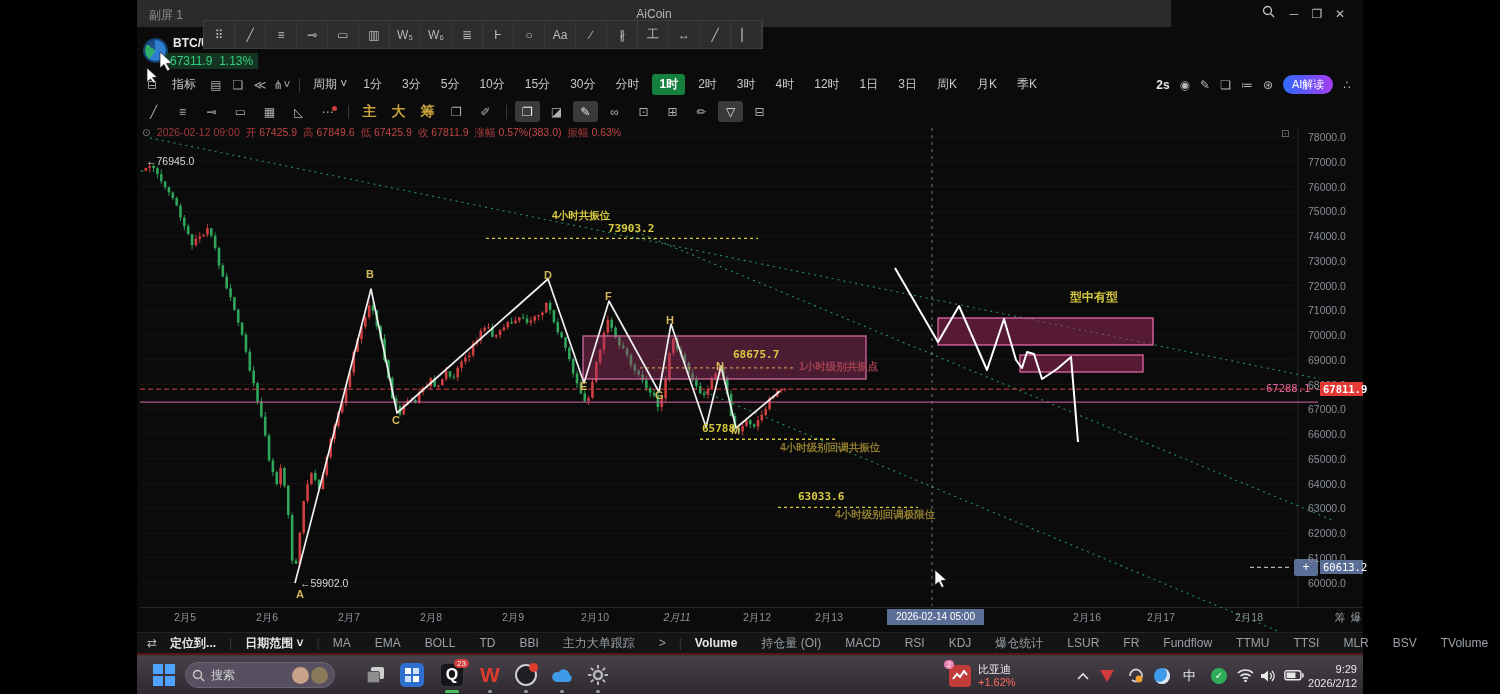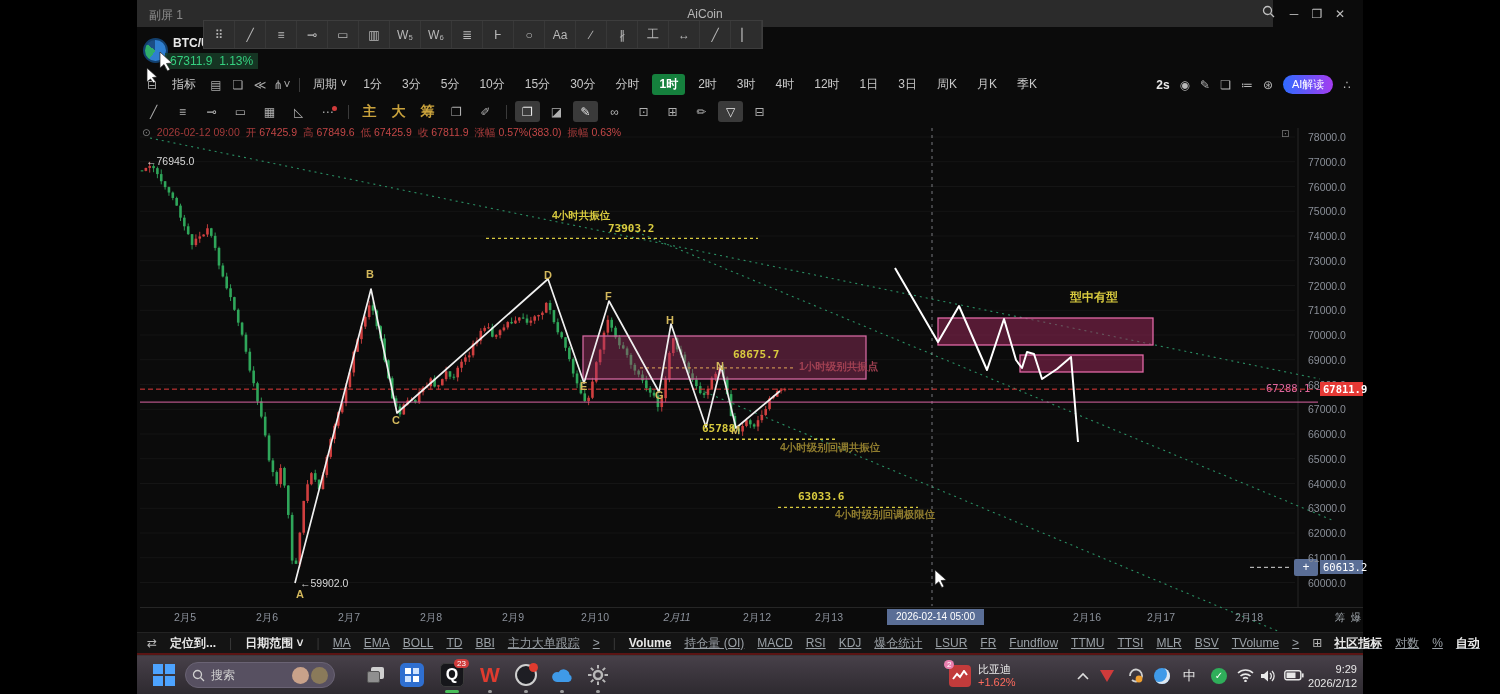--- a/index.html
+++ b/index.html
@@ -3,21 +3,21 @@
 <meta charset="utf-8">
 <style>
   * { margin:0; padding:0; box-sizing:border-box; }
   body { background:#000; font-family:"Liberation Sans","DejaVu Sans",sans-serif; }
   #page { position:relative; width:1500px; height:694px; background:#000; overflow:hidden; }
   #win-bg { position:absolute; left:137px; top:0; width:1226px; height:694px; background:#0b0b0b; }
   .abs { position:absolute; }
   #chart-svg { position:absolute; left:0; top:0; z-index:2; pointer-events:none; }
   .z3 { z-index:3; }
   
-  #titlebar { position:absolute; left:137px; top:0; width:1136px; height:27px; background:#2b2b2b; z-index:6; }
+  #titlebar { position:absolute; left:137px; top:0; width:1034px; height:27px; background:#2b2b2b; z-index:6; }
   #titlebar .lt { position:absolute; left:12px; top:7px; font-size:12px; color:#8d8d8d; }
   #titlebar .ct { position:absolute; left:0; right:0; top:7px; text-align:center; font-size:12px; color:#b6b6b6; }
   .tb-ic { position:absolute; top:5px; width:18px; height:18px; color:#c0c0c0; font-size:12px; text-align:center; line-height:18px; cursor:default; }
   
   #float-tb { position:absolute; left:203px; top:20px; height:29px; display:flex; background:#2d2d2d; border:1px solid #3d3d3d; z-index:7; }
   #float-tb .cell { width:31px; height:27px; color:#b8b8b8; font-size:12px; display:flex; align-items:center; justify-content:center; border-right:1px solid #383838; }
   
   #period-bar { position:absolute; left:141px; top:73px; width:1218px; height:23px; display:flex; align-items:center; gap:2px; z-index:5; color:#c9c9c9; font-size:12px; }
   .pb-item { padding:2px 7px; border-radius:3px; cursor:default; white-space:nowrap; }
   .pb-item.active { background:#15803d; color:#fff; font-weight:bold; }
@@ -43,21 +43,21 @@
   .note { position:absolute; z-index:3; white-space:pre-line; }
   .lvl-val { position:absolute; z-index:3; color:#d9cb3f; font-size:11px; font-weight:bold; font-family:"DejaVu Sans Mono",monospace; }
   .lvl-lab { position:absolute; z-index:3; font-size:10.5px; font-weight:bold; }
   .letter { position:absolute; z-index:3; color:#d3b85c; font-size:11px; font-weight:bold; }
   .yax { position:absolute; left:1308px; color:#8a8f98; font-size:10.5px; z-index:3; }
   .xax { position:absolute; top:611px; color:#8c929c; font-size:10.5px; transform:translateX(-50%); z-index:3; }
   .tag { position:absolute; left:1320px; width:43px; color:#fff; font-size:10.5px; text-align:left; padding:1px 3px; z-index:4; font-family:"DejaVu Sans Mono",monospace; }
   
   #bottom-bar { position:absolute; left:137px; top:632px; width:1226px; height:23px; background:#141414; border-top:1px solid #232323; border-bottom:2px solid #5a1414; display:flex; align-items:center; gap:13px; padding:0 10px; font-size:12px; color:#9aa0a6; z-index:5; white-space:nowrap; }
   #bottom-bar .w { color:#e8e8e8; font-weight:bold; }
-  #bottom-bar .grp { display:flex; gap:13px; align-items:center;text-decoration:underline; }
+  #bottom-bar .grp { display:flex; gap:24px; align-items:center; }
   #bottom-bar .right { margin-left:auto; display:flex; gap:12px; align-items:center; }
   
   #taskbar { position:absolute; left:137px; top:655px; width:1226px; height:39px; background:linear-gradient(180deg,#474049,#2e2a30); border-top:1px solid rgba(255,255,255,.07); z-index:8; }
   .tk { position:absolute; top:6px; height:26px; display:flex; align-items:center; justify-content:center; }
   #search-pill { left:48px; width:150px; background:#575061; border:1px solid #6a6374; border-radius:13px; color:#d0d0d0; font-size:12px; justify-content:flex-start; padding:0 6px; gap:6px; }
   .tk-dot { position:absolute; top:34px; width:4px; height:3px; border-radius:2px; background:#9a9a9a; }
   .tk-bar { position:absolute; top:34px; width:14px; height:3px; border-radius:2px; background:#49c05a; }
   .tray { position:absolute; top:0; height:39px; display:flex; align-items:center; color:#e8e8e8; }
   .avatar { width:17px; height:17px; border-radius:50%; }
   .app-sq { width:24px; height:24px; border-radius:5px; display:flex; align-items:center; justify-content:center; font-weight:bold; }

